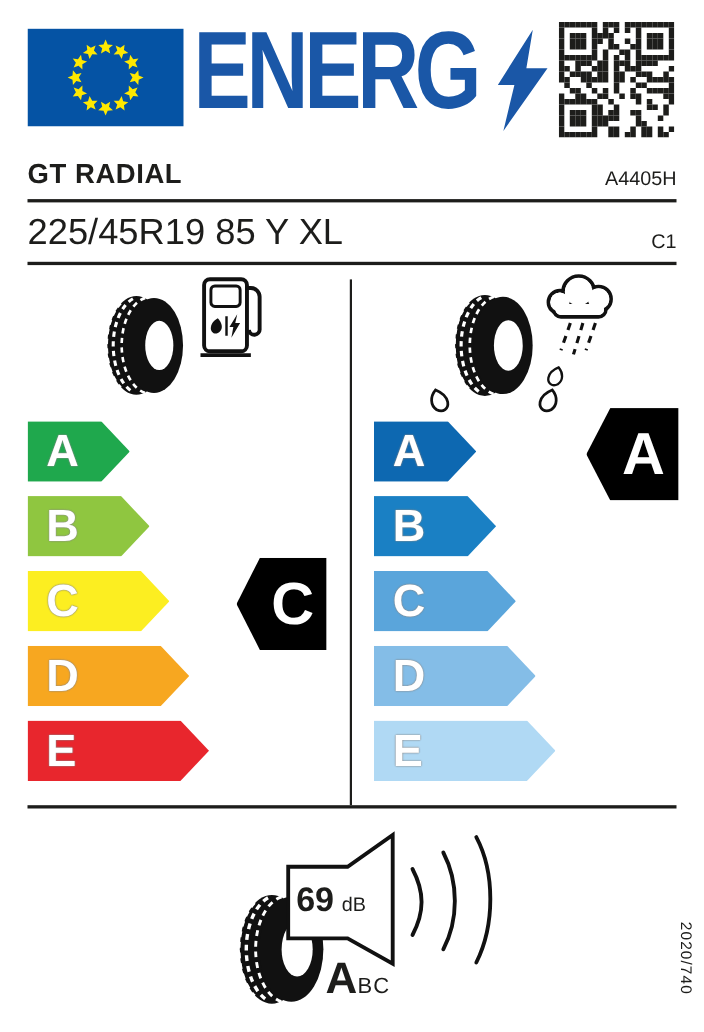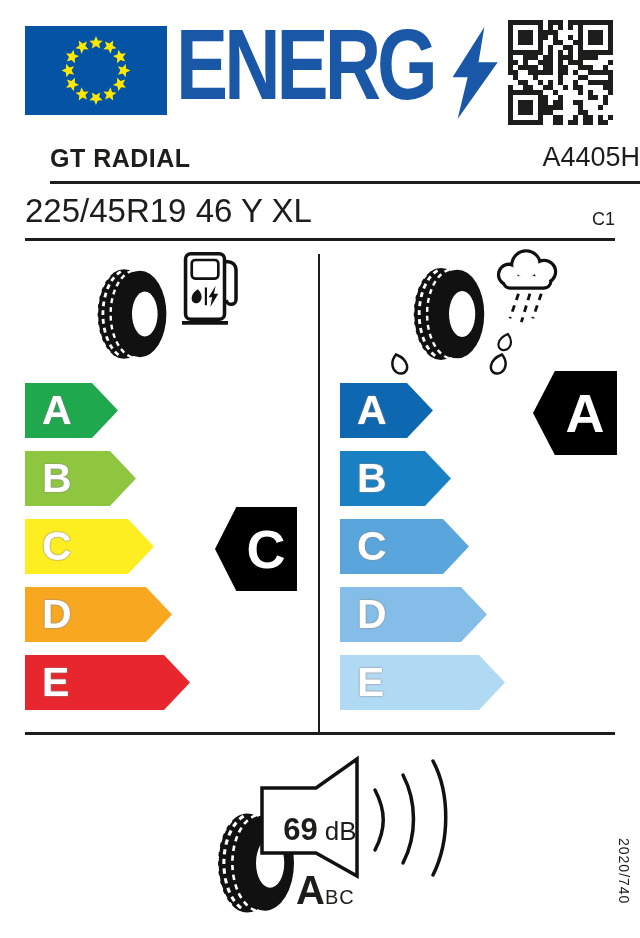--- a/index.html
+++ b/index.html
@@ -15,24 +15,24 @@
     color:#1A57A7;transform:scaleX(0.78);transform-origin:left top;white-space:nowrap;
   }
   .bolt{position:absolute;left:450px;top:27px;}
   .qr{position:absolute;left:508px;top:20px;width:105px;height:105px;}
   
   .info-row{
     position:absolute;left:25px;width:590px;display:flex;
     justify-content:space-between;align-items:flex-end;
     border-bottom:3px solid #1d1d1b;box-sizing:border-box;
   }
-  .row-brand{top:140px;height:44px;padding-bottom:8px;margin-left:25px;}
+  .row-brand{top:140px;height:44px;padding-bottom:8px;}
   .row-size{top:188px;height:53px;padding-bottom:8px;}
   .brand{font-size:25px;font-weight:bold;letter-spacing:0.5px;}
-  .article{font-size:27px;}
+  .article{font-size:18px;}
   .size{font-size:33px;}
   .vclass{font-size:18px;}
   
   .ratings{position:absolute;left:0;top:240px;width:640px;height:495px;}
   .ratings .bottom-rule{position:absolute;left:25px;top:492px;width:590px;height:3px;background:#1d1d1b;}
   .divider{position:absolute;left:318px;top:14px;width:2px;height:478px;background:#1d1d1b;}
   .arrow{
     position:absolute;height:55px;box-sizing:border-box;
     display:flex;align-items:center;padding-left:17px;
     font-weight:bold;font-size:41px;color:#fff;
@@ -46,25 +46,25 @@
     display:flex;align-items:center;justify-content:center;
     padding-left:20px;box-sizing:border-box;
     font-weight:bold;font-size:54px;
     clip-path:polygon(0 50%,26% 0,100% 0,100% 100%,26% 100%);
   }
   .badge.fuel{left:215px;width:82px;}
   .badge.wet{left:533px;width:84px;}
   .icon-abs{position:absolute;}
   
   .noise-value{
-    position:absolute;left:270px;top:800px;width:100px;
-    display:flex;align-items:baseline;justify-content:center;gap:7px;margin-top:12px;
+    position:absolute;left:251px;top:800px;width:100px;
+    display:flex;align-items:baseline;justify-content:center;gap:7px;
   }
   .noise-value .val{font-size:31px;font-weight:bold;}
-  .noise-value .unit{font-size:26px;text-align:right;}
+  .noise-value .unit{font-size:18px;text-align:right;}
   .noise-class{
     position:absolute;left:296px;top:868px;
     display:flex;align-items:baseline;
   }
   .noise-class .sel{font-size:40px;font-weight:bold;}
   .noise-class .rest{font-size:20px;letter-spacing:1px;}
   .regulation{
     position:absolute;right:8px;top:838px;
     writing-mode:vertical-rl;text-orientation:mixed;
     font-size:14px;letter-spacing:1px;
@@ -385,21 +385,21 @@
         <rect x="80" y="100" width="5" height="5"></rect>
         <rect x="90" y="100" width="5" height="5"></rect>
         <rect x="95" y="100" width="5" height="5"></rect>
       </svg></div>
 
   <div class="info-row row-brand">
     <span class="brand">GT RADIAL</span>
     <span class="article">A4405H</span>
   </div>
   <div class="info-row row-size">
-    <span class="size">225/45R19 46 Y XL</span>
+    <span class="size">225/45R19 85 Y XL</span>
     <span class="vclass">C1</span>
   </div>
 
   <div class="ratings">
     <div class="divider"></div>
     <div class="bottom-rule"></div>
 
     <svg class="icon-abs" style="left:92px;top:22px" width="80" height="104">
         <use href="#tire"></use>
       </svg>

